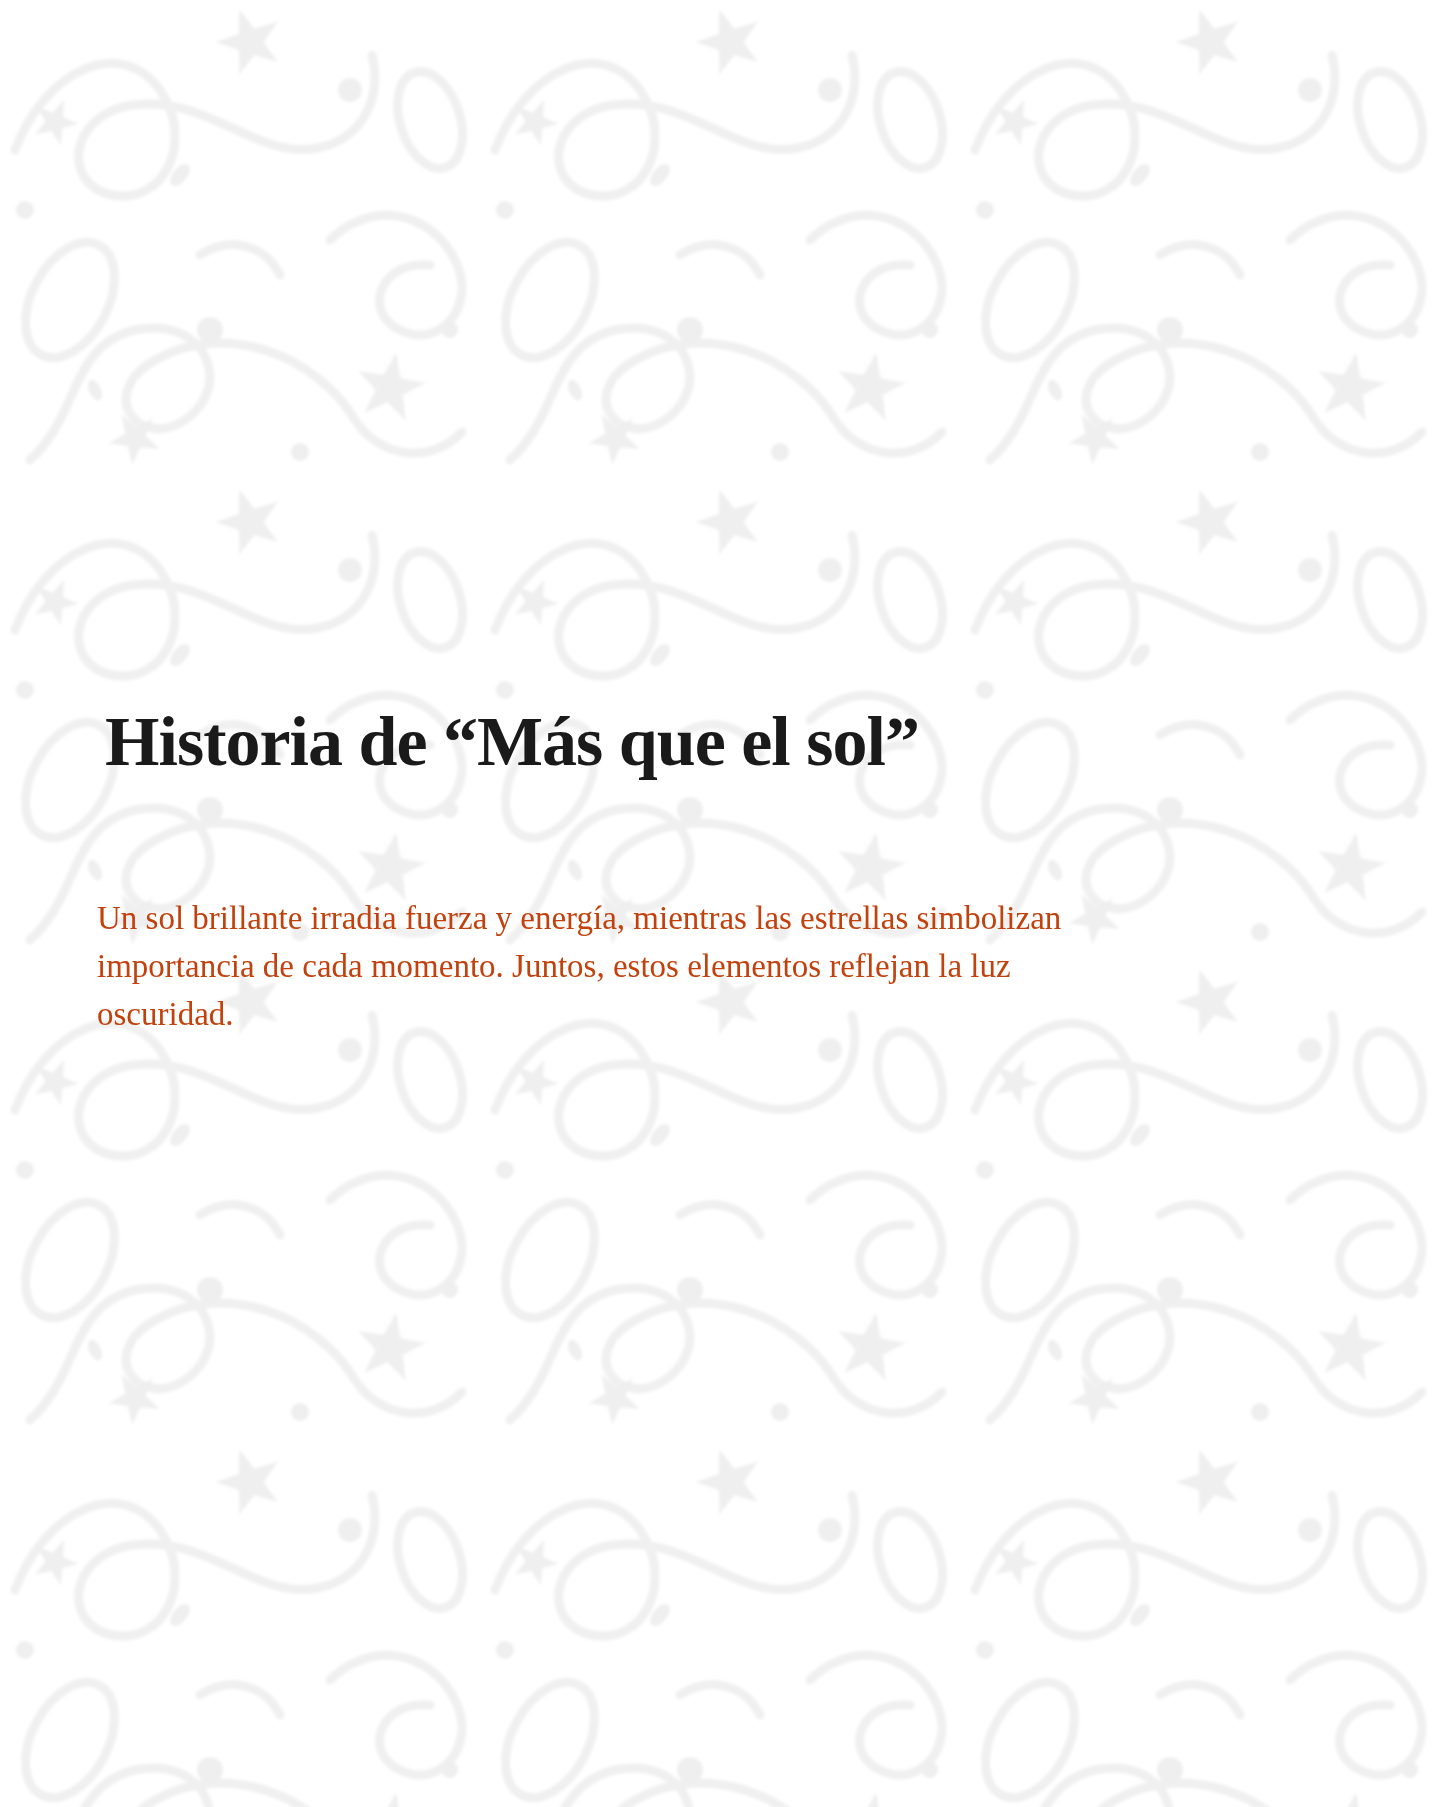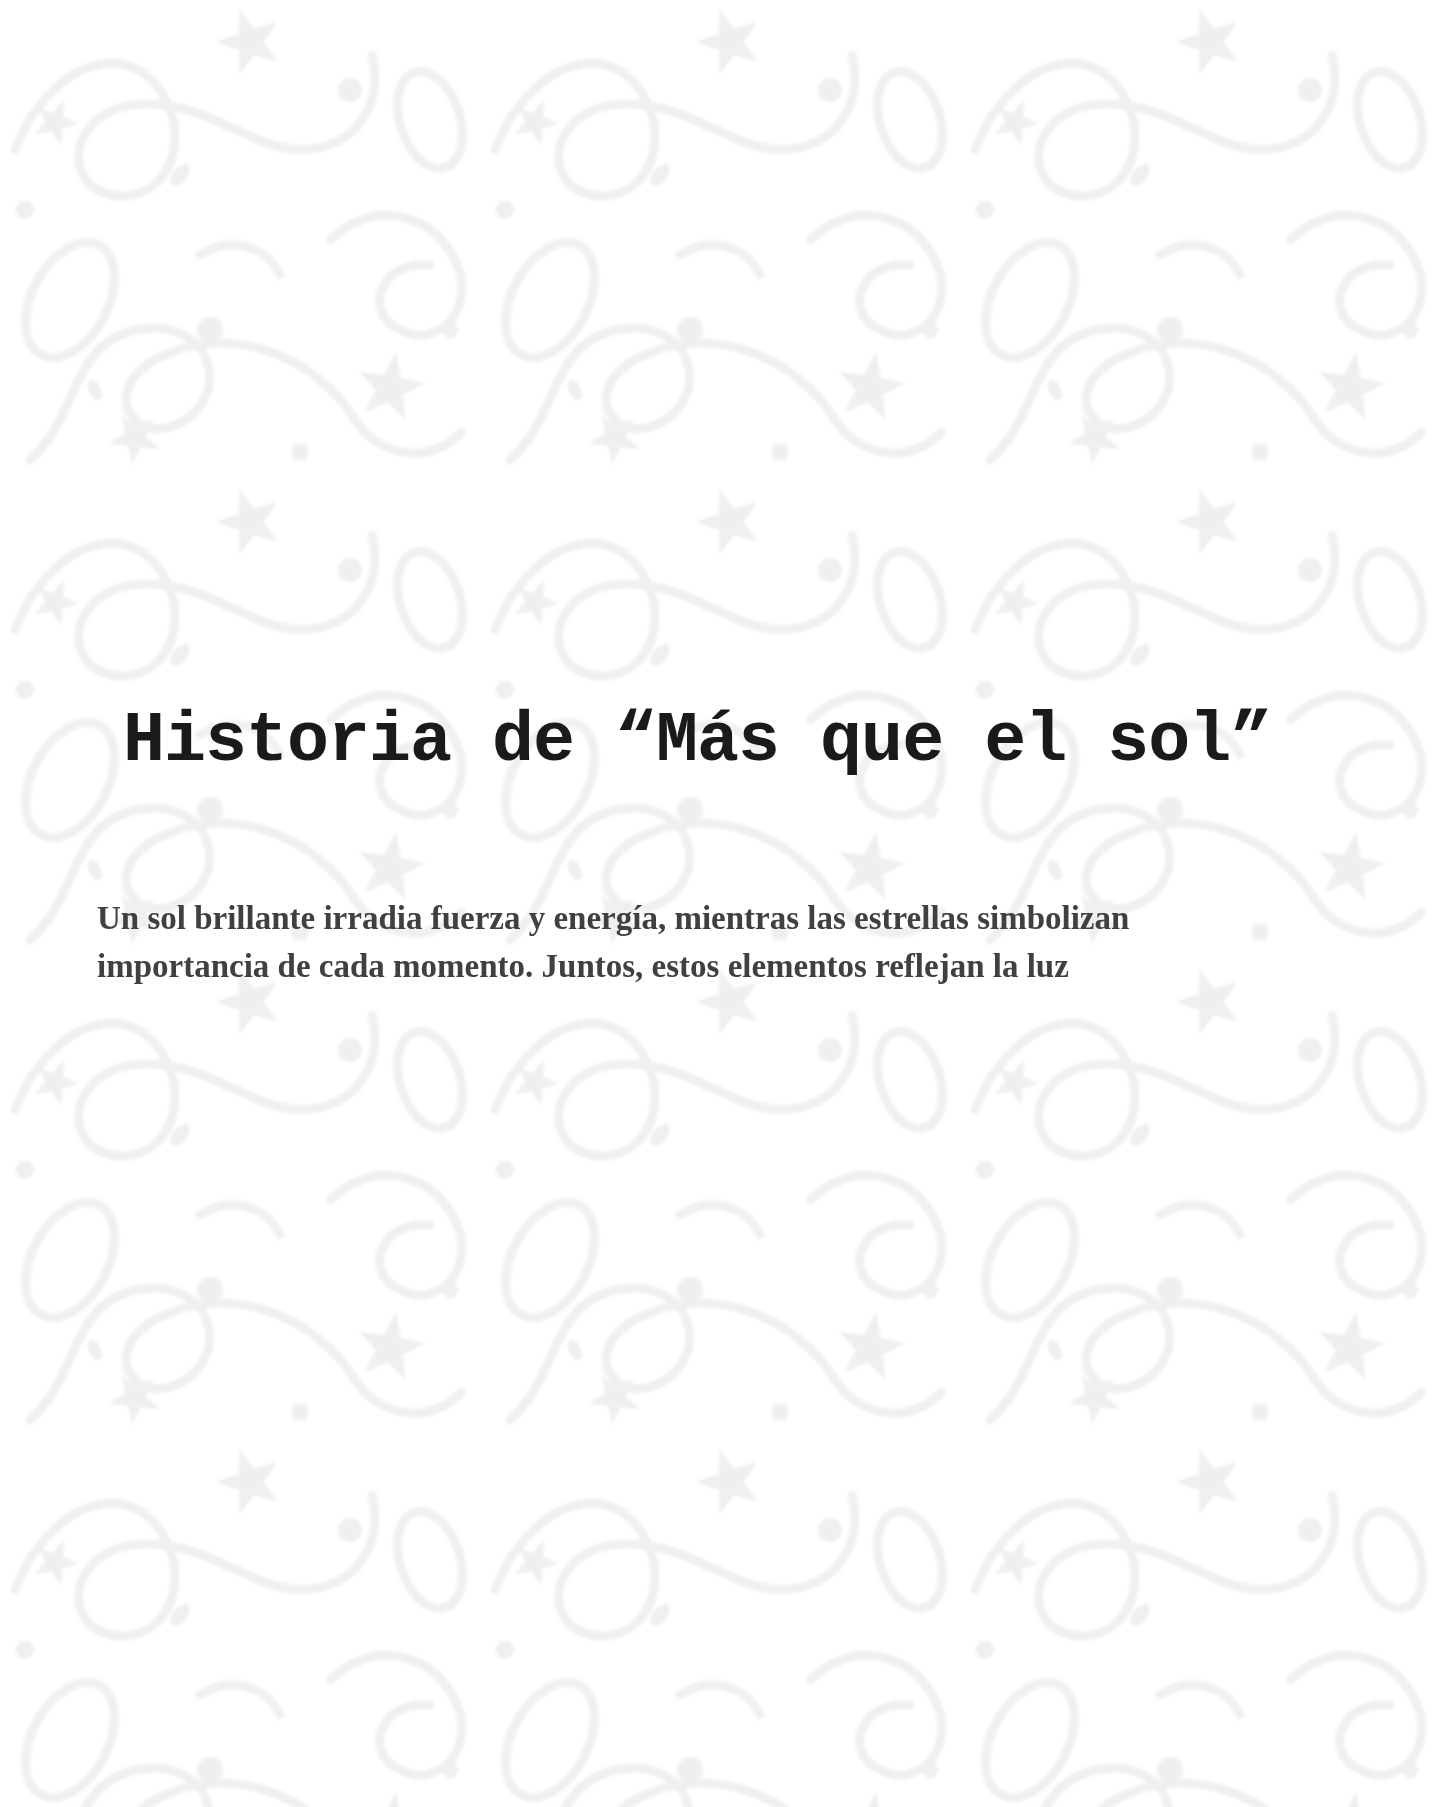--- a/index.html
+++ b/index.html
@@ -20,36 +20,36 @@
     height: 1807px;
     display: block;
   }
   .content {
     position: absolute;
     left: 97px;
     top: 0;
     width: 1262px;
   }
   .page-title {
-    margin: 698px 0 0 26px;
-    font-family: Liberation Mono, monospace;
+    margin: 698px 0 0 8px;
+    font-family: Liberation Serif, serif;
     font-weight: 700;
     font-size: 70px;
     line-height: 1.25;
     letter-spacing: -1px;
     color: #1a1a1a;
     white-space: nowrap;
   }
   .page-paragraph {
     margin: 108px 0 12px 0;
     font-family: "Liberation Serif", "DejaVu Serif", serif;
-    font-weight: 700;
+    font-weight: 400;
     font-size: 33px;
     line-height: 48px;
-    color: #404040;
+    color: #c2410c;
   }
   .paragraph-line {
     white-space: nowrap;
   }
 </style>
 </head>
 <body>
 
 <svg class="bg-pattern" xmlns="http://www.w3.org/2000/svg" width="1445" height="1807" aria-hidden="true">
   <defs>
@@ -90,14 +90,15 @@
   </defs>
   <rect x="0" y="0" width="1445" height="1807" fill="url(#doodles)"></rect>
 </svg>
 
 <main class="content">
   <h1 class="page-title">Historia de “Más que el sol”</h1>
 
   <div class="page-paragraph">
     <div class="paragraph-line">Un sol brillante irradia fuerza y energía, mientras las estrellas simbolizan</div>
     <div class="paragraph-line">importancia de cada momento. Juntos, estos elementos reflejan la luz</div>
+    <div class="paragraph-line">oscuridad.</div>
   </div>
 </main>
 
 </body></html>

